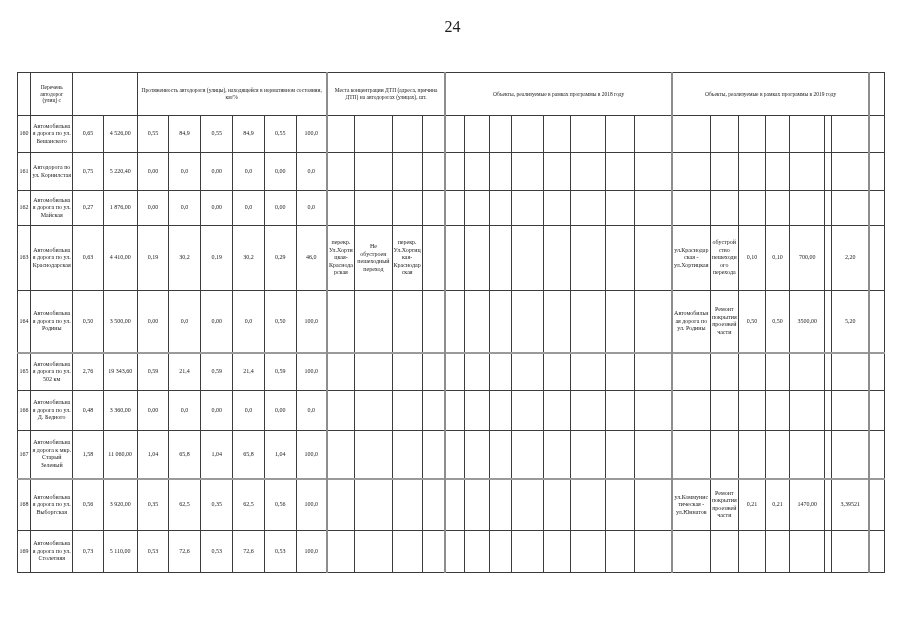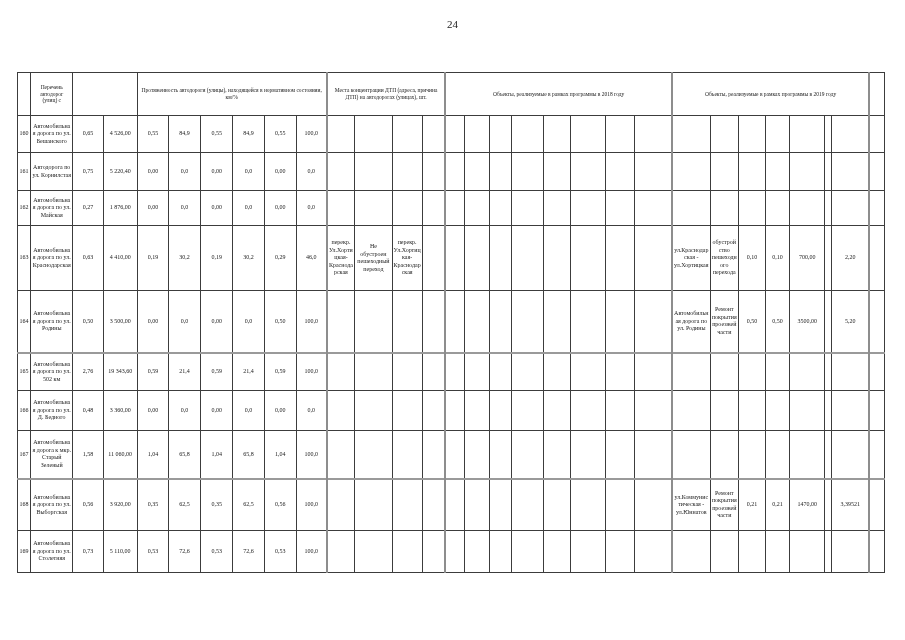--- a/index.html
+++ b/index.html
@@ -3,21 +3,21 @@
 <meta charset="utf-8">
 <style>
   html,body{margin:0;padding:0;}
   body{
     width:905px;height:640px;background:#ffffff;position:relative;
     font-family:"Liberation Serif","DejaVu Serif",serif;color:#1c1c1c;
     overflow:hidden;
   }
   .page-num{
     position:absolute;top:18px;left:0;width:905px;text-align:center;
-    font-size:11px;
+    font-size:16px;
   }
   table.roads{
     position:absolute;left:17px;top:72px;
     border-collapse:collapse;table-layout:fixed;width:868px;
     background:#fff;
   }
   table.roads th, table.roads td{
     border:1px solid #3c3c3c;
     padding:0 1px;
     vertical-align:middle;

